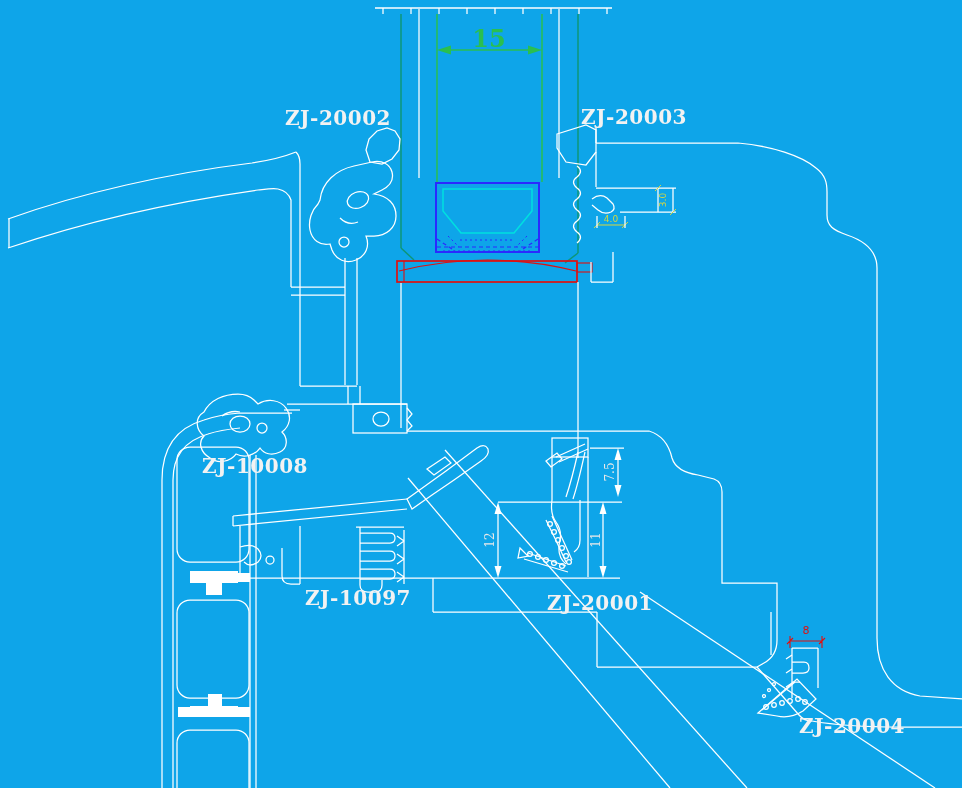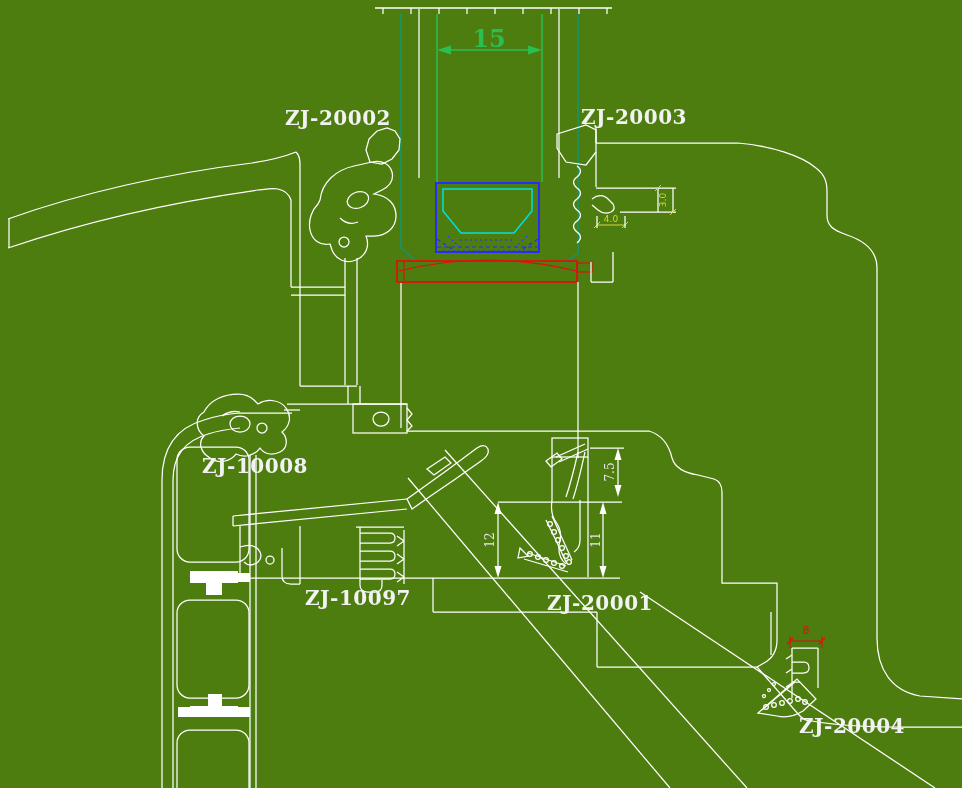--- a/index.html
+++ b/index.html
@@ -1,19 +1,19 @@
 <!DOCTYPE html>
 <html><head>
 <meta charset="utf-8">
 <style>
   html,body{margin:0;padding:0;background:#10141a;}
   .stage{
     position:relative;
     width:962px;height:788px;
-    background:#4d7c0f;
+    background:#0ea5e9;
     overflow:hidden;
     font-family:"DejaVu Serif", serif;
   }
   svg{display:block}
   .lbl{fill:#f2f2f2;font-family:"DejaVu Serif",serif;font-weight:bold;font-size:20px;letter-spacing:.5px}
   .dimg{fill:#2abf50;font-family:"DejaVu Serif",serif;font-weight:bold;font-size:24px}
   .dimw{fill:#e8e8e8;font-family:"DejaVu Serif",serif;font-size:12px}
   .dimy{fill:#d6d640;font-family:"DejaVu Sans",sans-serif;font-size:9px}
   .dimr{fill:#e01010;font-family:"DejaVu Sans",sans-serif;font-size:11px}
   .w{stroke:#ffffff;fill:none;stroke-width:1.25}

